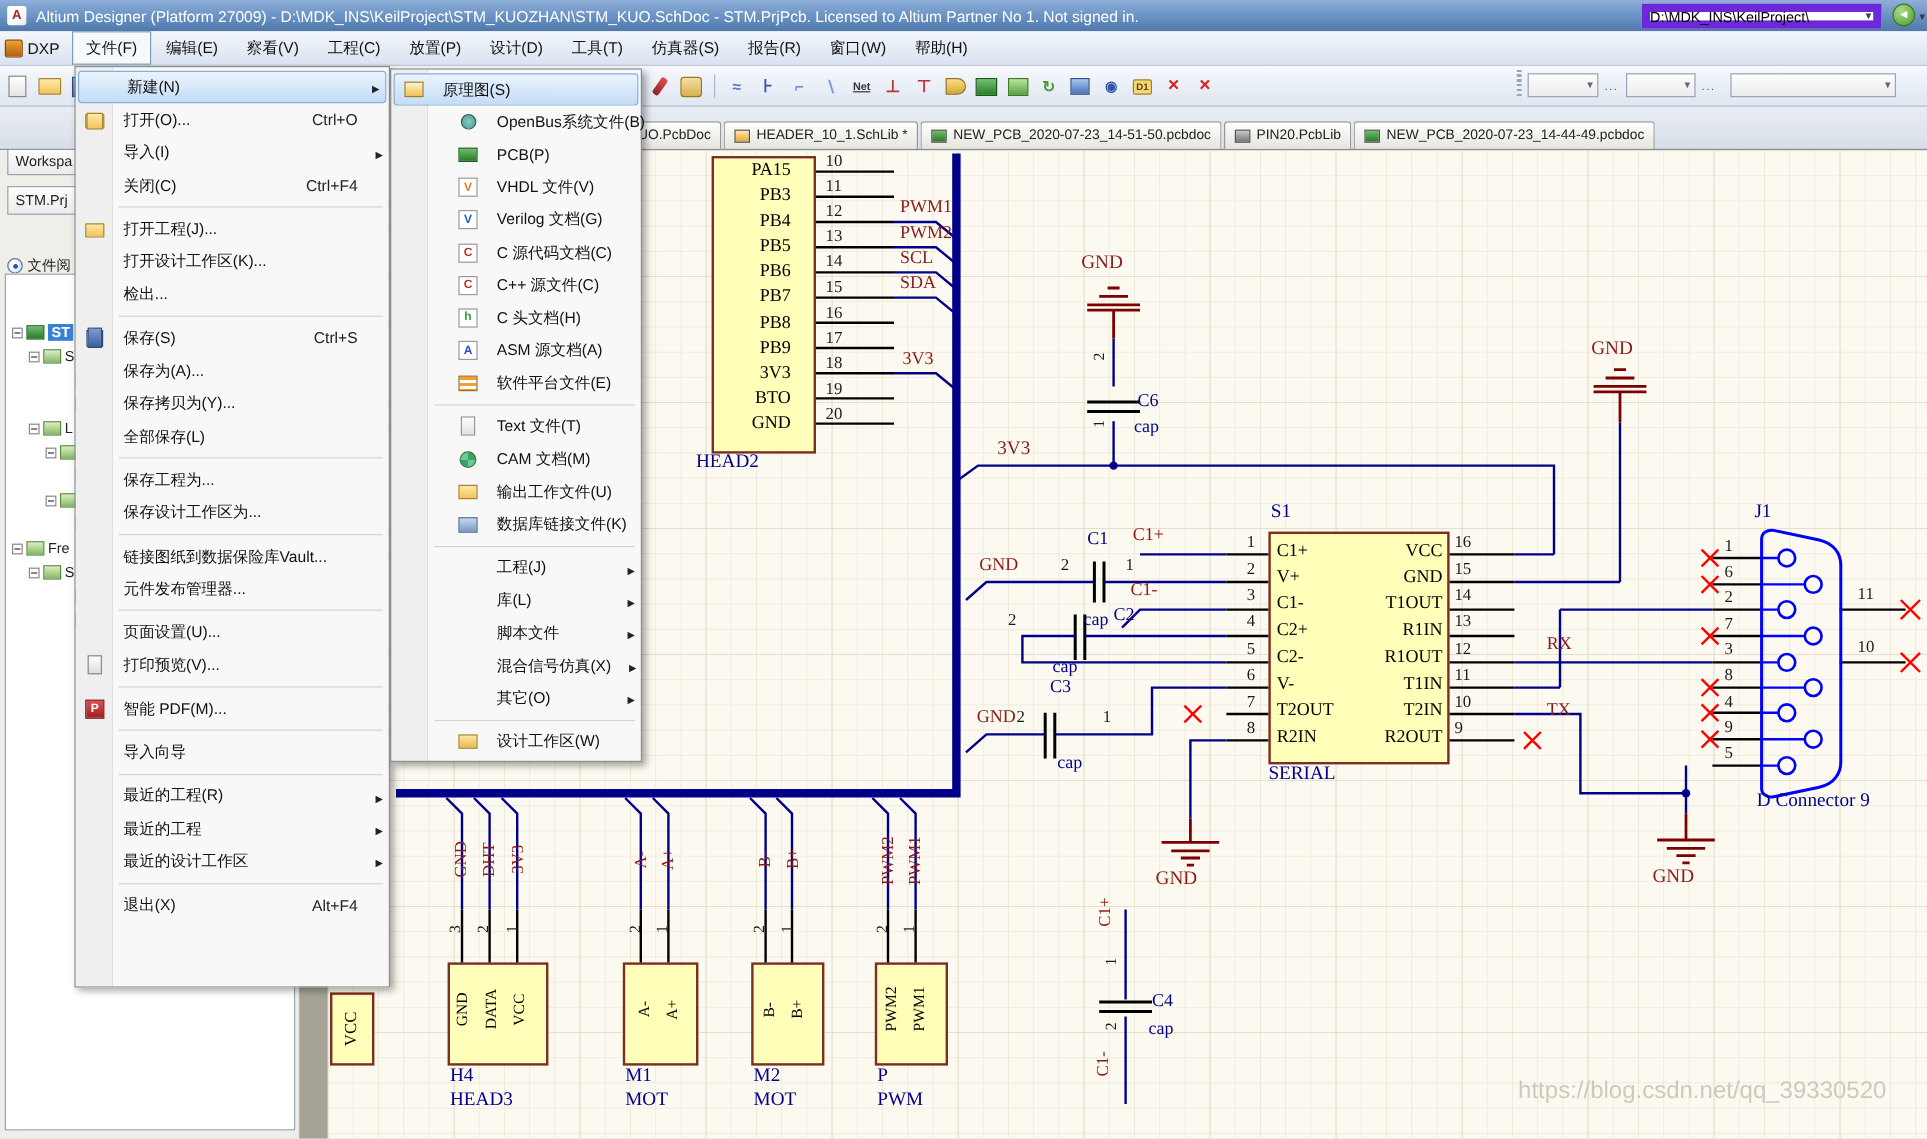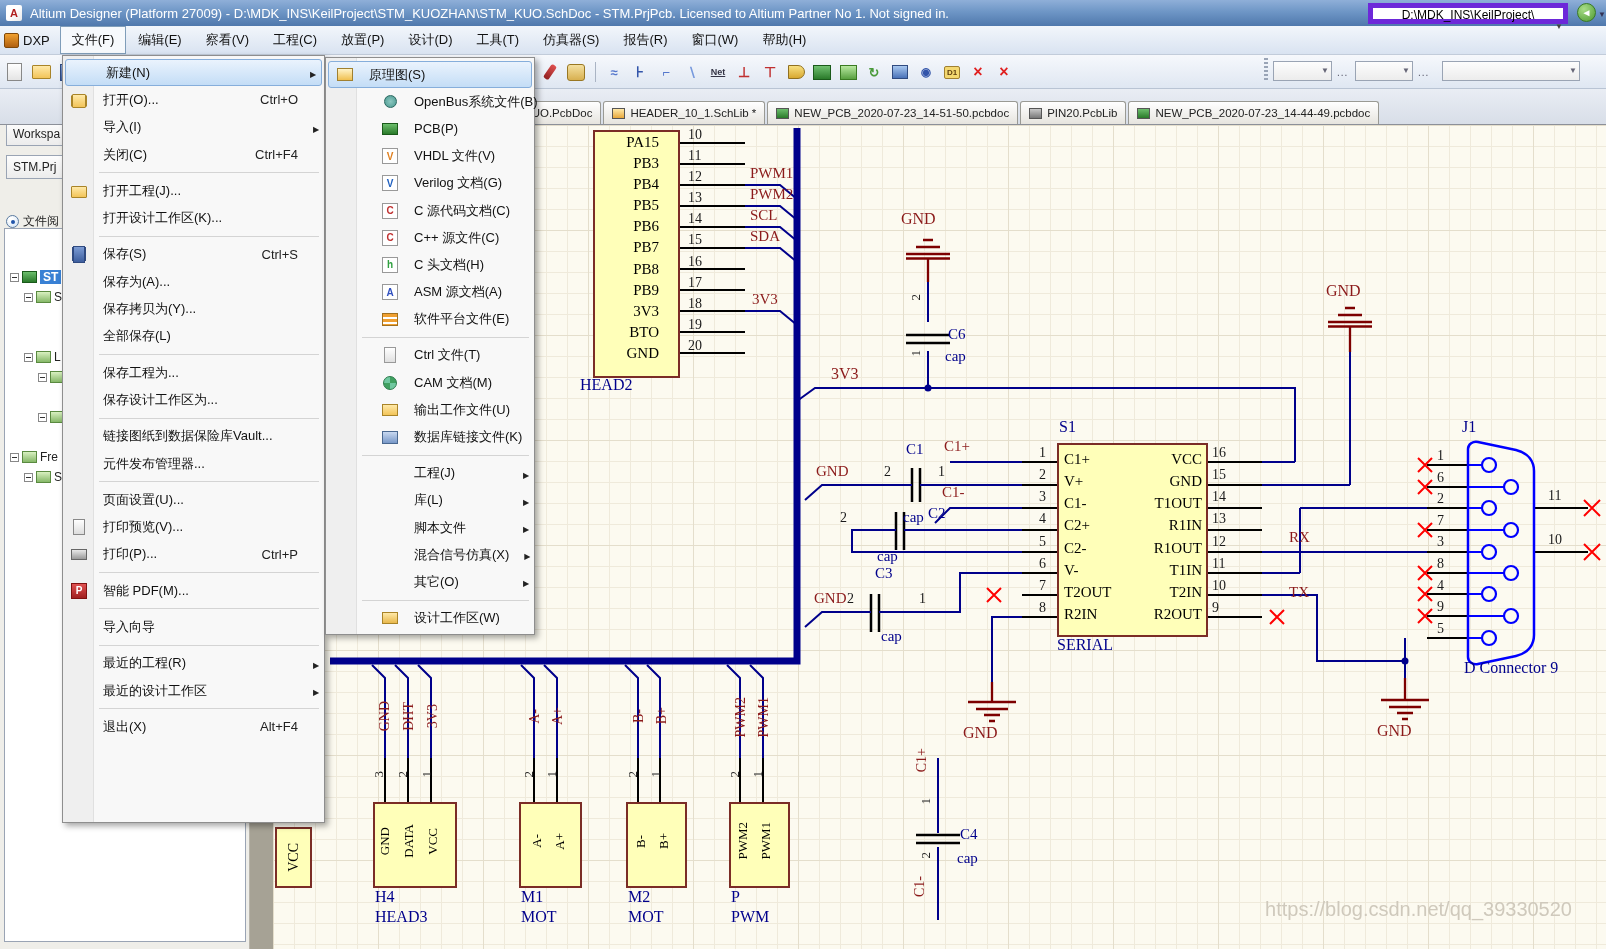--- a/index.html
+++ b/index.html
@@ -13,21 +13,21 @@
   #app-icon { width:16px; height:16px; background:linear-gradient(135deg,#fff 48%,#e8e8e8); border-radius:2px;
     color:#B02020; font-weight:bold; font-size:11px; text-align:center; line-height:16px;}
   #menubar { position:absolute; left:0; top:26px; width:1606px; height:29px;
     background:linear-gradient(#F2F6FB,#D9E3F1); border-bottom:1px solid #C2CCDA;
     display:flex; align-items:center; font-size:13px; color:#111; z-index:30;}
   #dxp { display:flex; align-items:center; gap:4px; padding:0 10px 0 4px; }
   #dxp-icon { width:15px; height:15px; background:linear-gradient(#F0A030,#B06010); border:1px solid #804808; border-radius:2px;}
   .mb { padding:4px 11px; border:1px solid transparent; }
   .mb.active { border:1px solid #7F9DB9; background:#F6F9FC; }
   #addressbox { position:absolute; left:1368px; top:3px; width:200px; height:21px; background:#fff;
-    border:5px solid #6d28d9; font-size:12px; display:flex; align-items:center; padding:0 0; z-index:31;flex-direction:column;}
+    border:7px solid #6d28d9; font-size:12px; display:flex; align-items:center; padding:0 0; z-index:31;}
   #addressbox .caret { margin-left:auto; font-size:8px; color:#444; }
   #back-button { position:absolute; left:1577px; top:3px; width:19px; height:19px; border-radius:50%;
     background:radial-gradient(circle at 35% 30%,#A8DD88,#4E9A30); border:1px solid #3A7A22; color:#fff;
     font-size:10px; text-align:center; line-height:18px; z-index:31;}
   #back-caret { position:absolute; left:1598px; top:10px; font-size:8px; color:#335; z-index:31;}
 
   
   #toolbar { position:absolute; left:0; top:55px; width:1606px; height:34px;
     background:linear-gradient(#F6F8FC,#DFE7F2); border-bottom:1px solid #B9C4D4; z-index:10;}
   .tb-row { position:absolute; top:0; height:34px; display:flex; align-items:center; gap:7px; }
@@ -811,20 +811,28 @@
 
       <div class="fm">
         <span class="gut">
           <span class="mic" data-icon="none" data-letter=""></span>
         </span>
         <span class="milabel">打开设计工作区(K)...</span>
         <span class="msc"></span>
         <span class="arr" data-has="0"></span>
       </div>
 
+      <div class="fm">
+        <span class="gut">
+          <span class="mic" data-icon="none" data-letter=""></span>
+        </span>
+        <span class="milabel">检出...</span>
+        <span class="msc"></span>
+        <span class="arr" data-has="0"></span>
+      </div>
 
       <div class="fmsep">
         
         
         
         
       </div>
 
       <div class="fm">
         <span class="gut">
@@ -930,28 +938,20 @@
 
       <div class="fm">
         <span class="gut">
           <span class="mic" data-icon="print-preview-icon" data-letter=""></span>
         </span>
         <span class="milabel">打印预览(V)...</span>
         <span class="msc"></span>
         <span class="arr" data-has="0"></span>
       </div>
 
-      <div class="fm">
-        <span class="gut">
-          <span class="mic" data-icon="print-icon" data-letter=""></span>
-        </span>
-        <span class="milabel">打印(P)...</span>
-        <span class="msc">Ctrl+P</span>
-        <span class="arr" data-has="0"></span>
-      </div>
 
 
       <div class="fmsep">
         
         
         
         
       </div>
 
       <div class="fm">
@@ -988,20 +988,28 @@
 
       <div class="fm">
         <span class="gut">
           <span class="mic" data-icon="none" data-letter=""></span>
         </span>
         <span class="milabel">最近的工程(R)</span>
         <span class="msc"></span>
         <span class="arr" data-has="1"></span>
       </div>
 
+      <div class="fm">
+        <span class="gut">
+          <span class="mic" data-icon="none" data-letter=""></span>
+        </span>
+        <span class="milabel">最近的工程</span>
+        <span class="msc"></span>
+        <span class="arr" data-has="1"></span>
+      </div>
 
       <div class="fm">
         <span class="gut">
           <span class="mic" data-icon="none" data-letter=""></span>
         </span>
         <span class="milabel">最近的设计工作区</span>
         <span class="msc"></span>
         <span class="arr" data-has="1"></span>
       </div>
 
@@ -1118,21 +1126,21 @@
         
         
         
         
       </div>
 
       <div class="sm">
         <span class="gut">
           <span class="mic" data-icon="text-doc-icon" data-letter=""></span>
         </span>
-        <span class="milabel">Ctrl 文件(T)</span>
+        <span class="milabel">Text 文件(T)</span>
         <span class="msc"></span>
         <span class="arr" data-has="0"></span>
       </div>
 
       <div class="sm">
         <span class="gut">
           <span class="mic" data-icon="cam-doc-icon" data-letter=""></span>
         </span>
         <span class="milabel">CAM 文档(M)</span>
         <span class="msc"></span>

